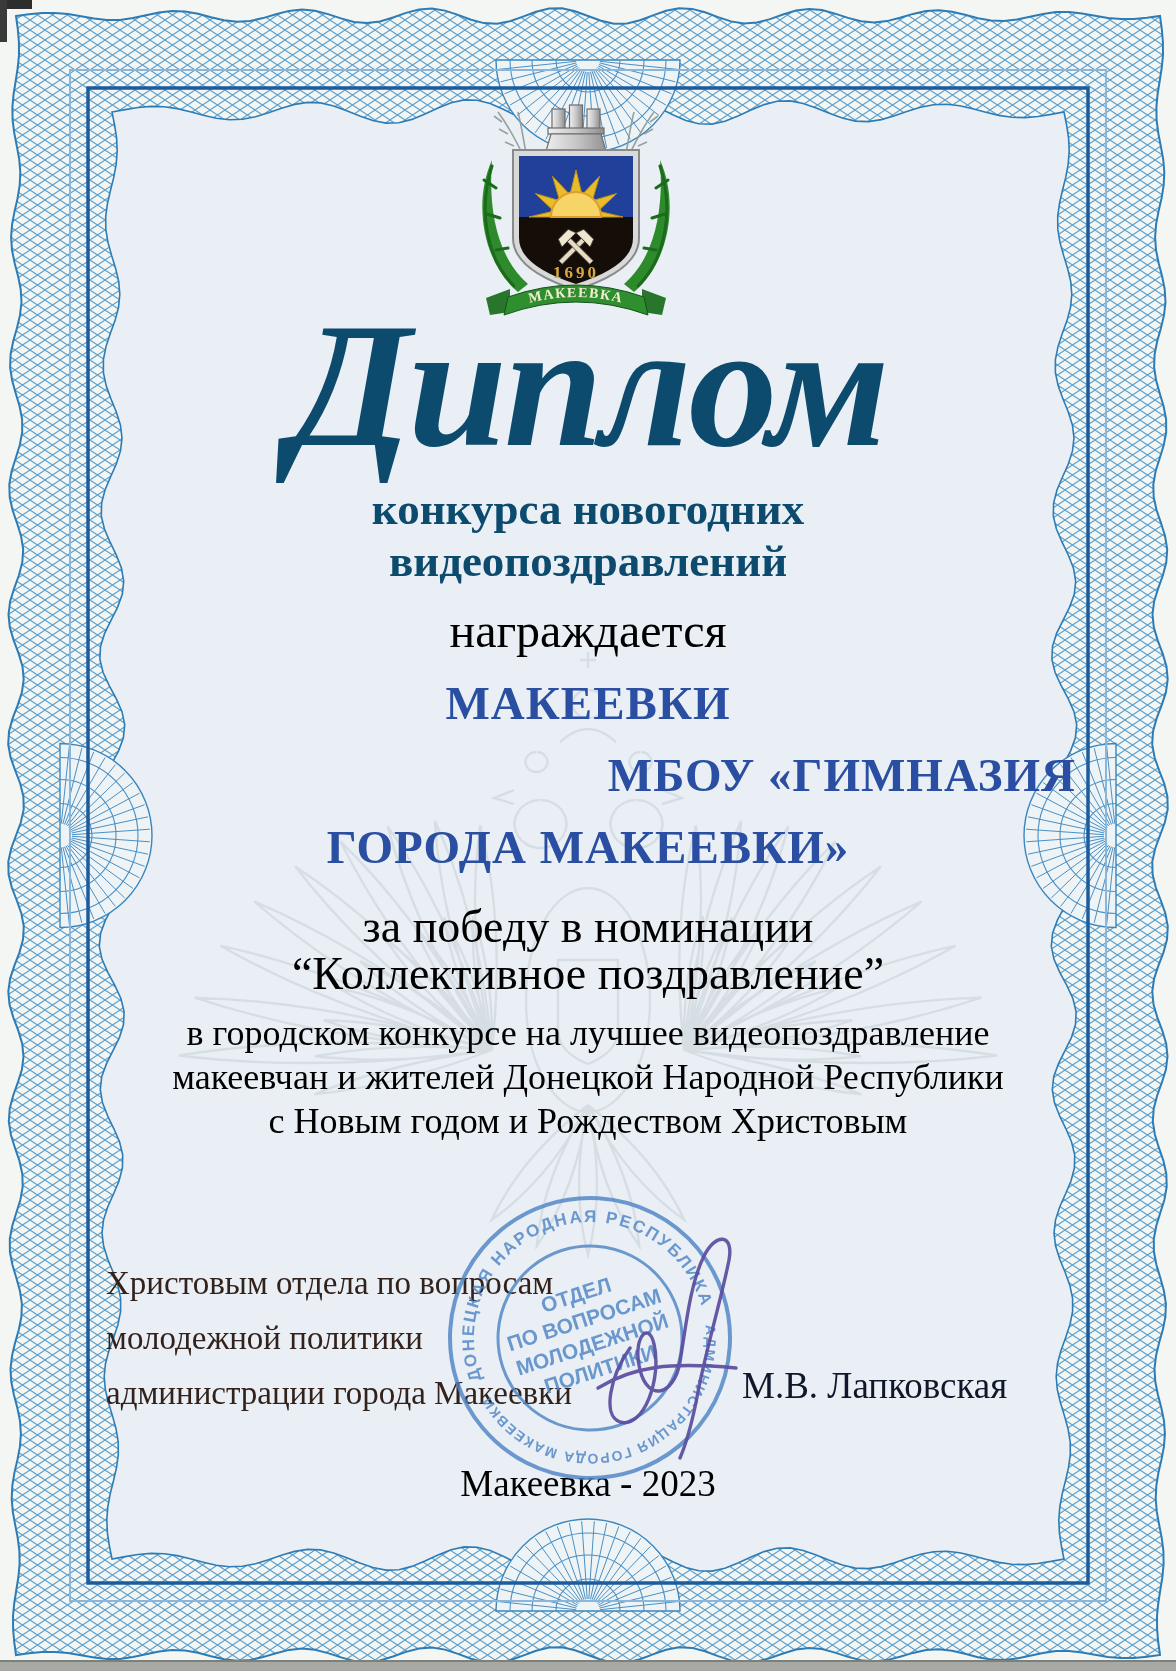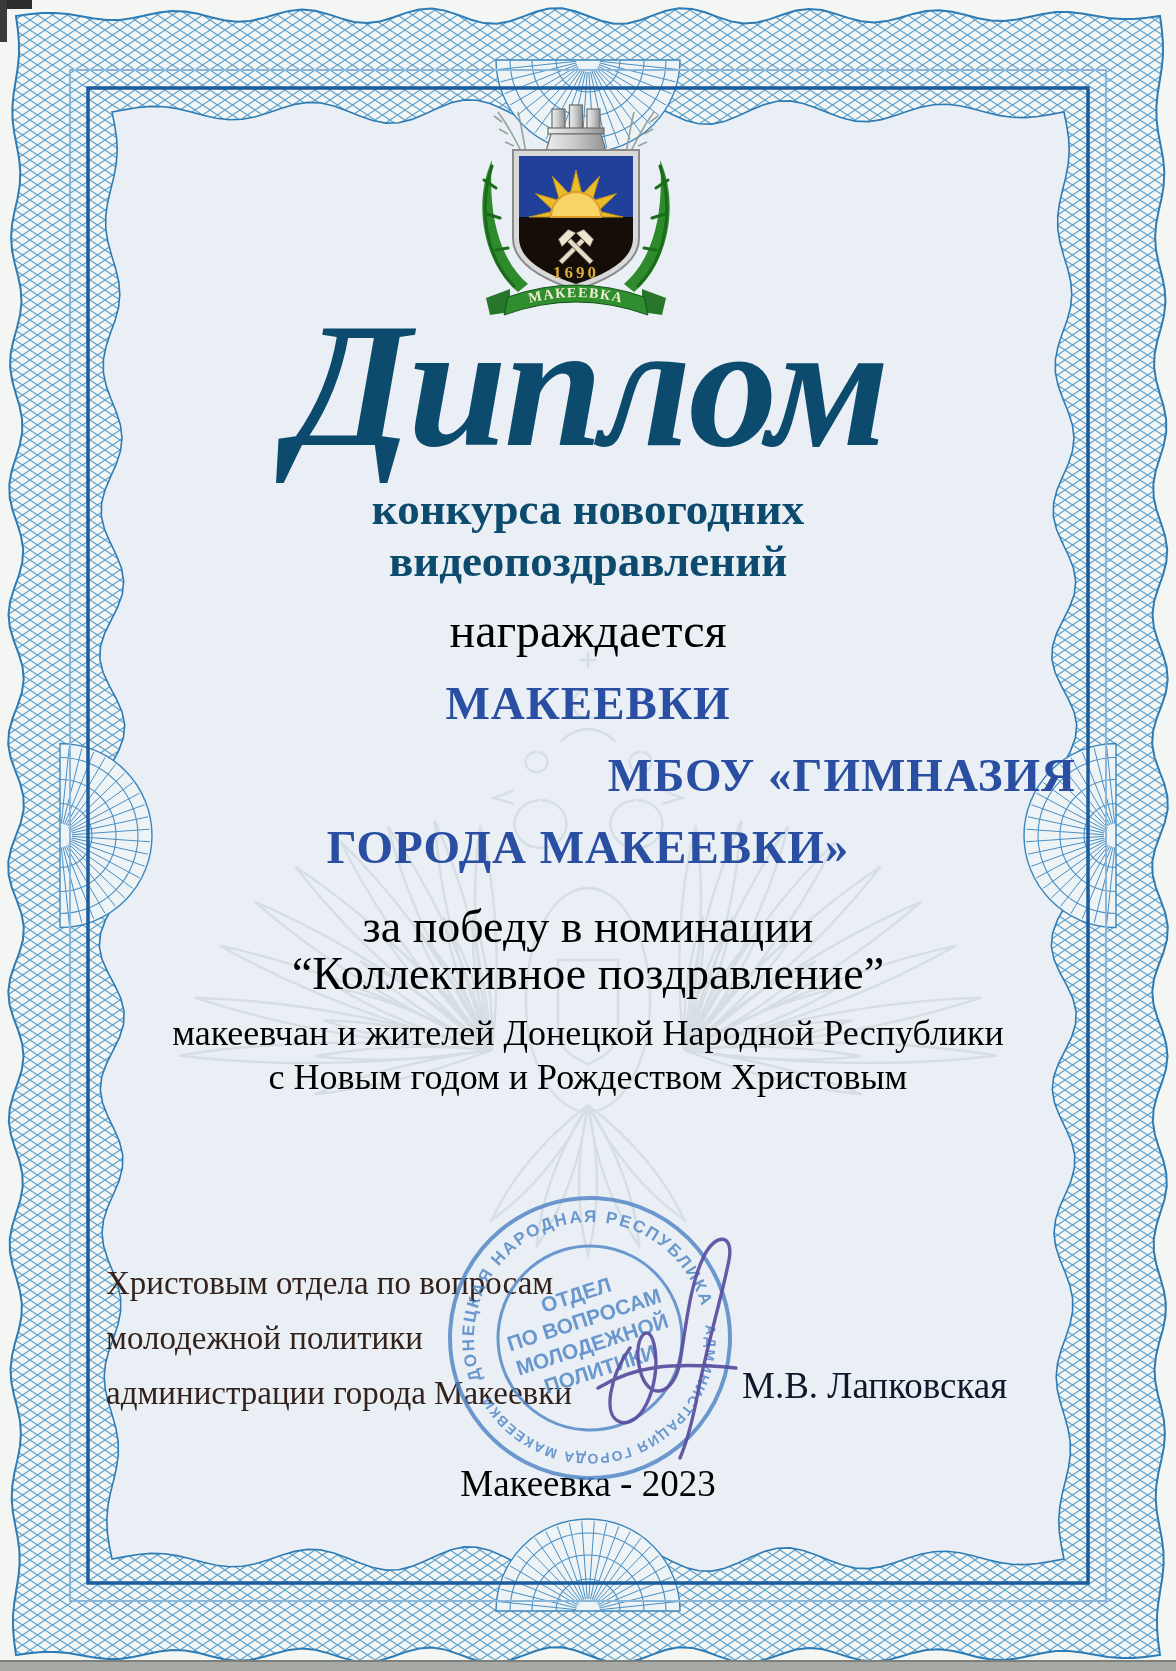--- a/index.html
+++ b/index.html
@@ -225,20 +225,21 @@
   <div>конкурса новогодних</div>
   <div>видеопоздравлений</div>
 </div>
 <div class="txt awarded">награждается</div>
 <div class="txt recipient r1">МАКЕЕВКИ</div>
 <div class="txt recipient r2">МБОУ «ГИМНАЗИЯ</div>
 <div class="txt recipient r3">ГОРОДА МАКЕЕВКИ»</div>
 <div class="txt reason">за победу в номинации</div>
 <div class="txt nomination">“Коллективное поздравление”</div>
 <div class="txt desc">
+  <div>в городском конкурсе на лучшее видеопоздравление</div>
   <div>макеевчан и жителей Донецкой Народной Республики</div>
   <div>с Новым годом и Рождеством Христовым</div>
 </div>
 <div class="sig-block">
   <div>Христовым отдела по вопросам</div>
   <div>молодежной политики</div>
   <div>администрации города Макеевки</div>
 </div>
 <div class="sig-name">М.В. Лапковская</div>
 <div class="txt footer">Макеевка - 2023</div>

